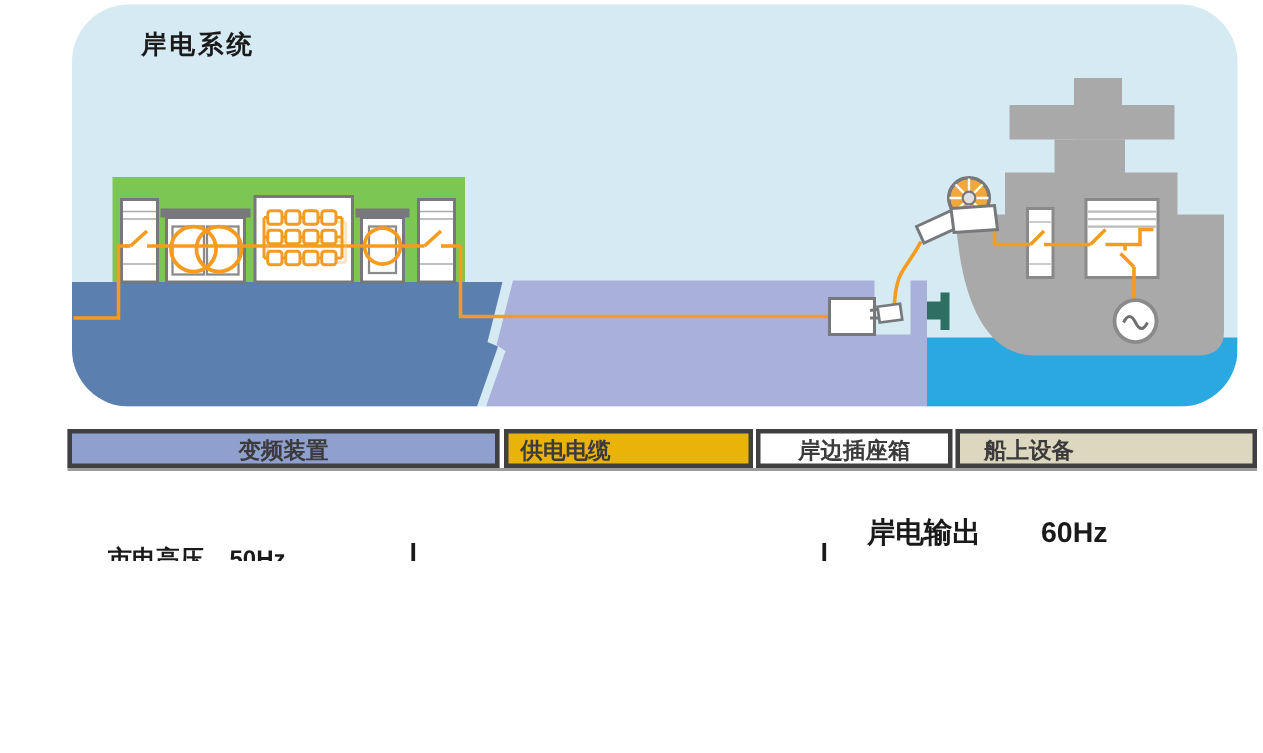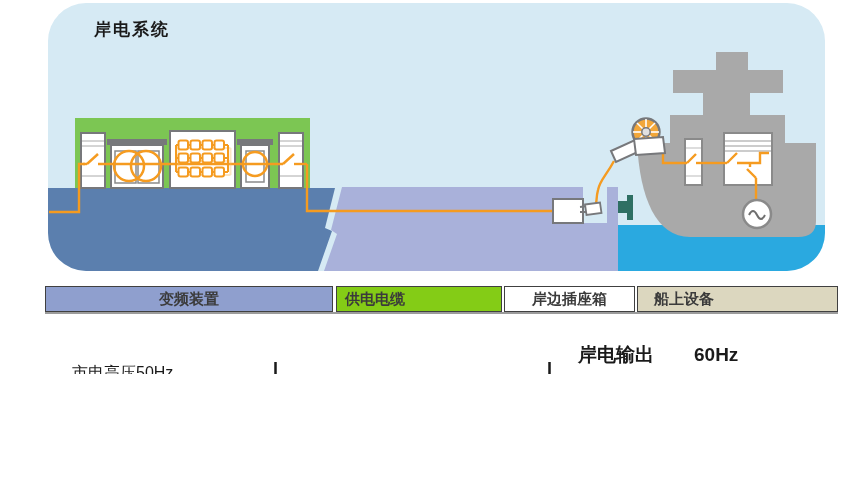--- a/index.html
+++ b/index.html
@@ -1,28 +1,28 @@
 <!DOCTYPE html>
 <html><head>
 <meta charset="utf-8">
 <style>
   html,body{margin:0;padding:0;background:#fff;}
   #root{position:relative;width:842px;height:374px;background:#fff;overflow:hidden;
         font-family:"Liberation Sans","DejaVu Sans",sans-serif;}
   svg{position:absolute;left:0;top:0;}
   .ov{position:absolute;color:#1a1a1a;}
   .title{left:94px;top:18px;font-size:17px;font-weight:bold;letter-spacing:2px;}
-  .cell{position:absolute;top:286px;height:26px;box-sizing:border-box;border:1px solid #404040;
+  .cell{position:absolute;top:286px;height:26px;box-sizing:border-box;border:3px solid #404040;
         font-size:15px;font-weight:bold;color:#3b3b3b;line-height:24px;}
   .c1{left:45px;width:288px;background:#8F9FCE;text-align:center;}
-  .c2{left:336px;width:166px;background:#84cc16;padding-left:8px;}
+  .c2{left:336px;width:166px;background:#eab308;padding-left:8px;}
   .c3{left:504px;width:131px;background:#FFFFFF;text-align:center;}
   .c4{left:637px;width:201px;background:#DCD7BF;padding-left:16px;}
   .barshadow{position:absolute;left:45px;top:312px;width:793px;height:2px;background:#9b9b9b;}
-  .inlabel{left:72px;top:363px;display:flex;gap:0;font-size:16px;font-weight:normal;align-items:baseline;}
+  .inlabel{left:72px;top:363px;display:flex;gap:17px;font-size:16px;font-weight:bold;align-items:baseline;}
   .outlabel{left:578px;top:342px;display:flex;gap:40px;font-size:19px;font-weight:bold;align-items:baseline;}
   .convlabel{left:347px;top:476px;font-size:14px;font-weight:bold;letter-spacing:0.5px;}
   .retmark{left:820px;top:481px;font-size:13px;color:#555;}
 </style>
 </head>
 <body>
 
 <div id="root">
 <svg width="842" height="502" viewBox="0 0 842 502">
   <defs>

